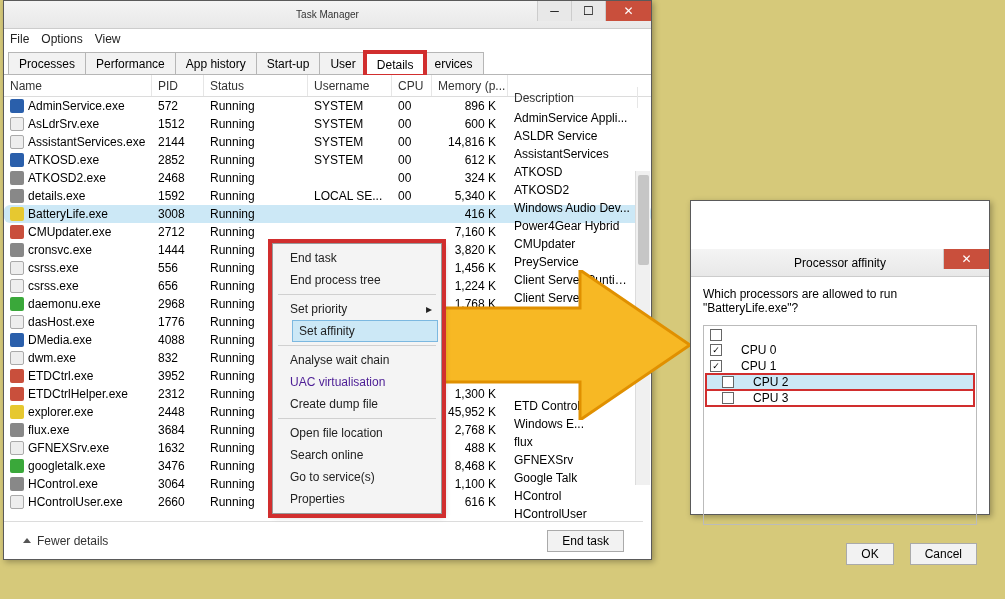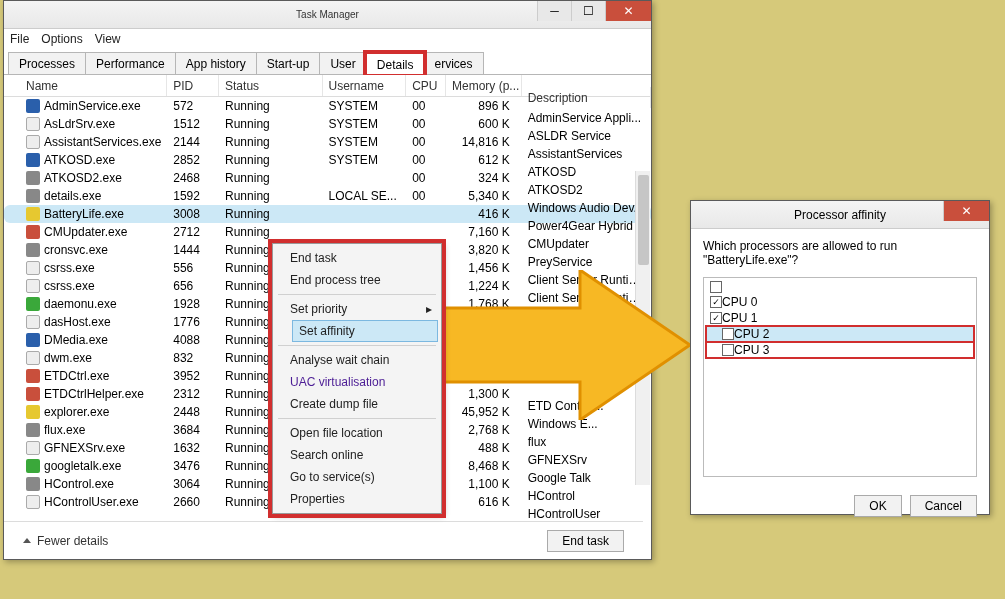--- a/index.html
+++ b/index.html
@@ -16,21 +16,21 @@
 .tab { padding: 4px 10px 3px; border: 1px solid #b6b6b6; border-bottom: none; background: #f2f2f2; font-size: 12px; margin-right: -1px; white-space: nowrap; }
 .tab.active { background: #fff; position: relative; top: 1px; }
 .tab.highlighted { outline: 4px solid #d12e2e; outline-offset: -1px; }
 .table-wrap { height: 448px; overflow: hidden; position: relative; }
 .table-head { display: flex; background: #fff; border-bottom: 1px solid #dcdcdc; height: 22px; align-items: center; color: #333; font-size: 12px; }
 .th, .td { padding: 0 6px; overflow: hidden; text-overflow: ellipsis; white-space: nowrap; }
 .th { border-right: 1px solid #e6e6e6; height: 100%; display: flex; align-items: center; }
 .tbody { overflow-y: auto; height: 426px; }
 .tr { display: flex; height: 18px; align-items: center; font-size: 12px; }
 .tr.sel { background: #cce8f6; border-radius: 6px; }
-.c-name { width: 148px; display: flex; align-items: center; gap: 4px; margin-left: 16px; }
+.c-name { width: 148px; display: flex; align-items: center; gap: 4px; }
 .c-pid { width: 52px; }
 .c-status { width: 104px; }
 .c-user { width: 84px; }
 .c-cpu { width: 40px; text-align: left; }
 .c-mem { width: 76px; text-align: right; padding-right: 12px; }
 .c-desc { width: 130px; margin-top: 24px; }
 .ico { width: 14px; height: 14px; background: #4a78c2; display: inline-block; border-radius: 2px; flex-shrink: 0; }
 .ico.blue { background: #2a5fab; }
 .ico.yellow { background: #e6c830; }
 .ico.green { background: #3aa83a; }
@@ -41,31 +41,31 @@
 .fewer { display: inline-flex; align-items: center; gap: 6px; font-size: 12px; color: #333; }
 .btn { padding: 3px 14px; font-size: 12px; border: 1px solid #aaa; background: #f2f2f2; }
 .context-menu { position: absolute; left: 272px; top: 243px; width: 170px; background: #f4f4f4; border: 1px solid #999; box-shadow: 2px 2px 6px rgba(0,0,0,0.3); padding: 3px; outline: 4px solid #d12e2e; outline-offset: 0; z-index: 10; }
 .cm-item { padding: 4px 14px; font-size: 12px; color: #222; position: relative; }
 .cm-item.hover { background: #cce8f6; border: 1px solid #7cb8e0; padding: 3px 6px; margin-left: 16px; }
 .cm-item.disabled { color: #4c1d95; }
 .cm-item.sub::after { content: "▸"; position: absolute; right: 6px; }
 .cm-sep { height: 1px; background: #d0d0d0; margin: 3px 2px; }
 .arrow { position: absolute; left: 430px; top: 270px; width: 260px; height: 150px; z-index: 5; }
 .af-window { left: 690px; top: 200px; width: 300px; height: 315px; background: #fff; }
-.af-title { height: 28px; background: linear-gradient(#f4f4f4,#e8e8e8); display: flex; align-items: center; justify-content: center; position: relative; border-bottom:1px solid #ccc; }
+.af-title { height: 28px; background: linear-gradient(#f4f4f4,#e8e8e8); display: flex; align-items: center; justify-content: center; position: relative; border-bottom:1px solid #ccc;margin-top:48px; }
 .af-title .tb-btn.close { position: absolute; right: 0; top: 0; height: 20px; }
 .af-body { padding: 10px 12px; }
 .af-q { font-size: 12px; margin-bottom: 10px; }
 .af-list { border: 1px solid #bbb; height: 200px; padding: 2px; }
-.af-row { display: flex; align-items: center; gap: 0; padding: 1px 4px; font-size: 12px; }
+.af-row { display: flex; align-items: center; gap: 19px; padding: 1px 4px; font-size: 12px; }
 .af-row.sel { background: #cce8f6; }
 .cb { width: 12px; height: 12px; border: 1px solid #666; display: inline-flex; align-items: center; justify-content: center; font-size: 10px; background:#fff; }
 .cb.checked::after { content: "✓"; font-size: 9px; line-height: 1; }
 .af-redbox { outline: 2px solid #d12e2e; outline-offset: -1px; padding-left: 16px; }
-.af-buttons { display: flex; justify-content: flex-end; gap: 8px; padding: 8px 12px; }
+.af-buttons { display: flex; justify-content: flex-end; gap: 16px; padding: 8px 12px; }
 .scrollbar-v { position: absolute; right: 1px; top: 96px; bottom: 38px; width: 15px; background: #f0f0f0; border-left: 1px solid #dcdcdc; }
 .sb-thumb { position: absolute; left: 2px; width: 11px; background: #c6c6c6; border-radius: 2px; }
 .chev { display:inline-block; width:0; height:0; }
 .chev.up { border-left:4px solid transparent; border-right:4px solid transparent; border-bottom:5px solid #555; }
 </style>
 </head>
 <body>
 
 <div class="window tm-window">
   <div class="titlebar">
@@ -231,21 +231,21 @@
           <div class="td c-user"></div>
           <div class="td c-cpu"></div>
           <div class="td c-mem">1,224 K</div>
           <div class="td c-desc">Client Server Runtim...</div>
         </div>
         <div class="tr">
           <div class="td c-name">
             <span class="ico green"></span>
             <span>daemonu.exe</span>
           </div>
-          <div class="td c-pid">1928</div>
+          <div class="td c-pid">2968</div>
           <div class="td c-status">Running</div>
           <div class="td c-user"></div>
           <div class="td c-cpu"></div>
           <div class="td c-mem">1,768 K</div>
           <div class="td c-desc">NVIDIA Sett...</div>
         </div>
         <div class="tr">
           <div class="td c-name">
             <span class="ico white"></span>
             <span>dasHost.exe</span>

